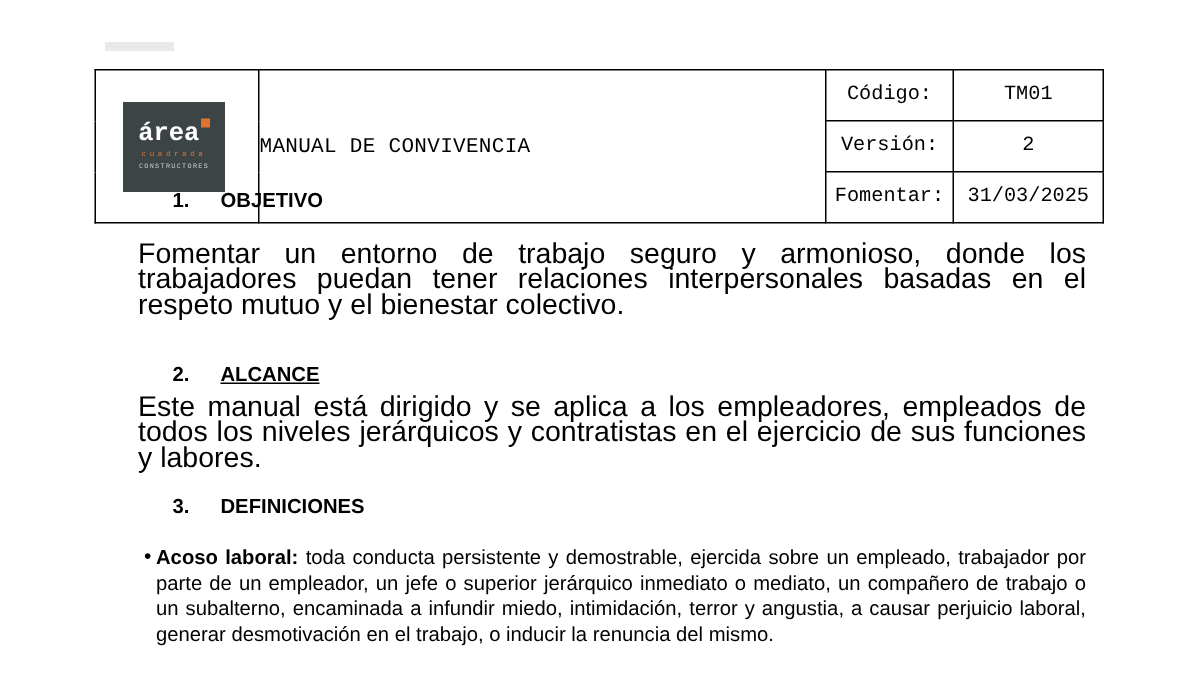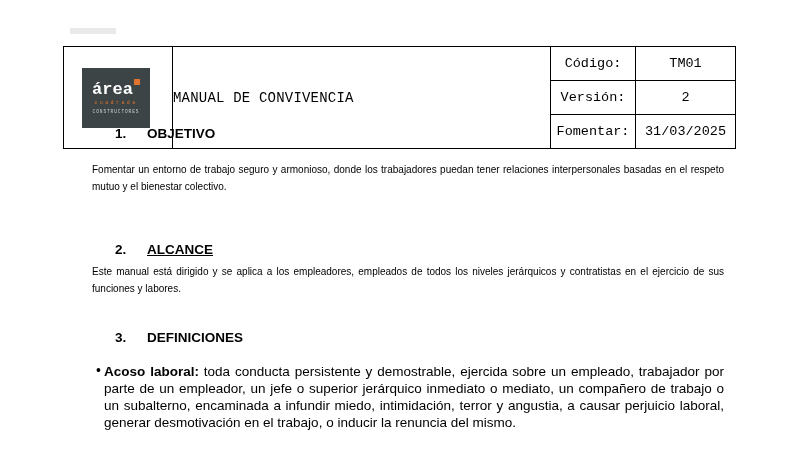--- a/index.html
+++ b/index.html
@@ -63,21 +63,21 @@
     font-weight: bold; font-size: 13.5px; line-height: 16px;
     white-space: nowrap;
   }
   .heading .num { display: inline-block; width: 32px; }
   #heading-1 { top: 126px; }
   #heading-2 { top: 242px; text-decoration: underline; }
   #heading-3 { top: 330px; }
 
   .para {
     position: absolute; left: 92px; width: 632px;
-    font-size: 10px; line-height: 17px;
+    font-size: 19px; line-height: 17px;
     text-align: justify;
   }
   #para-1 { top: 161px; }
   #para-2 { top: 263px; }
 
   .def-item {
     position: absolute; left: 92px; top: 363px; width: 632px;
     font-size: 13.5px; line-height: 17px;
   }
   .def-marker { position: absolute; left: 4px; top: -1px; font-size: 14px; }

